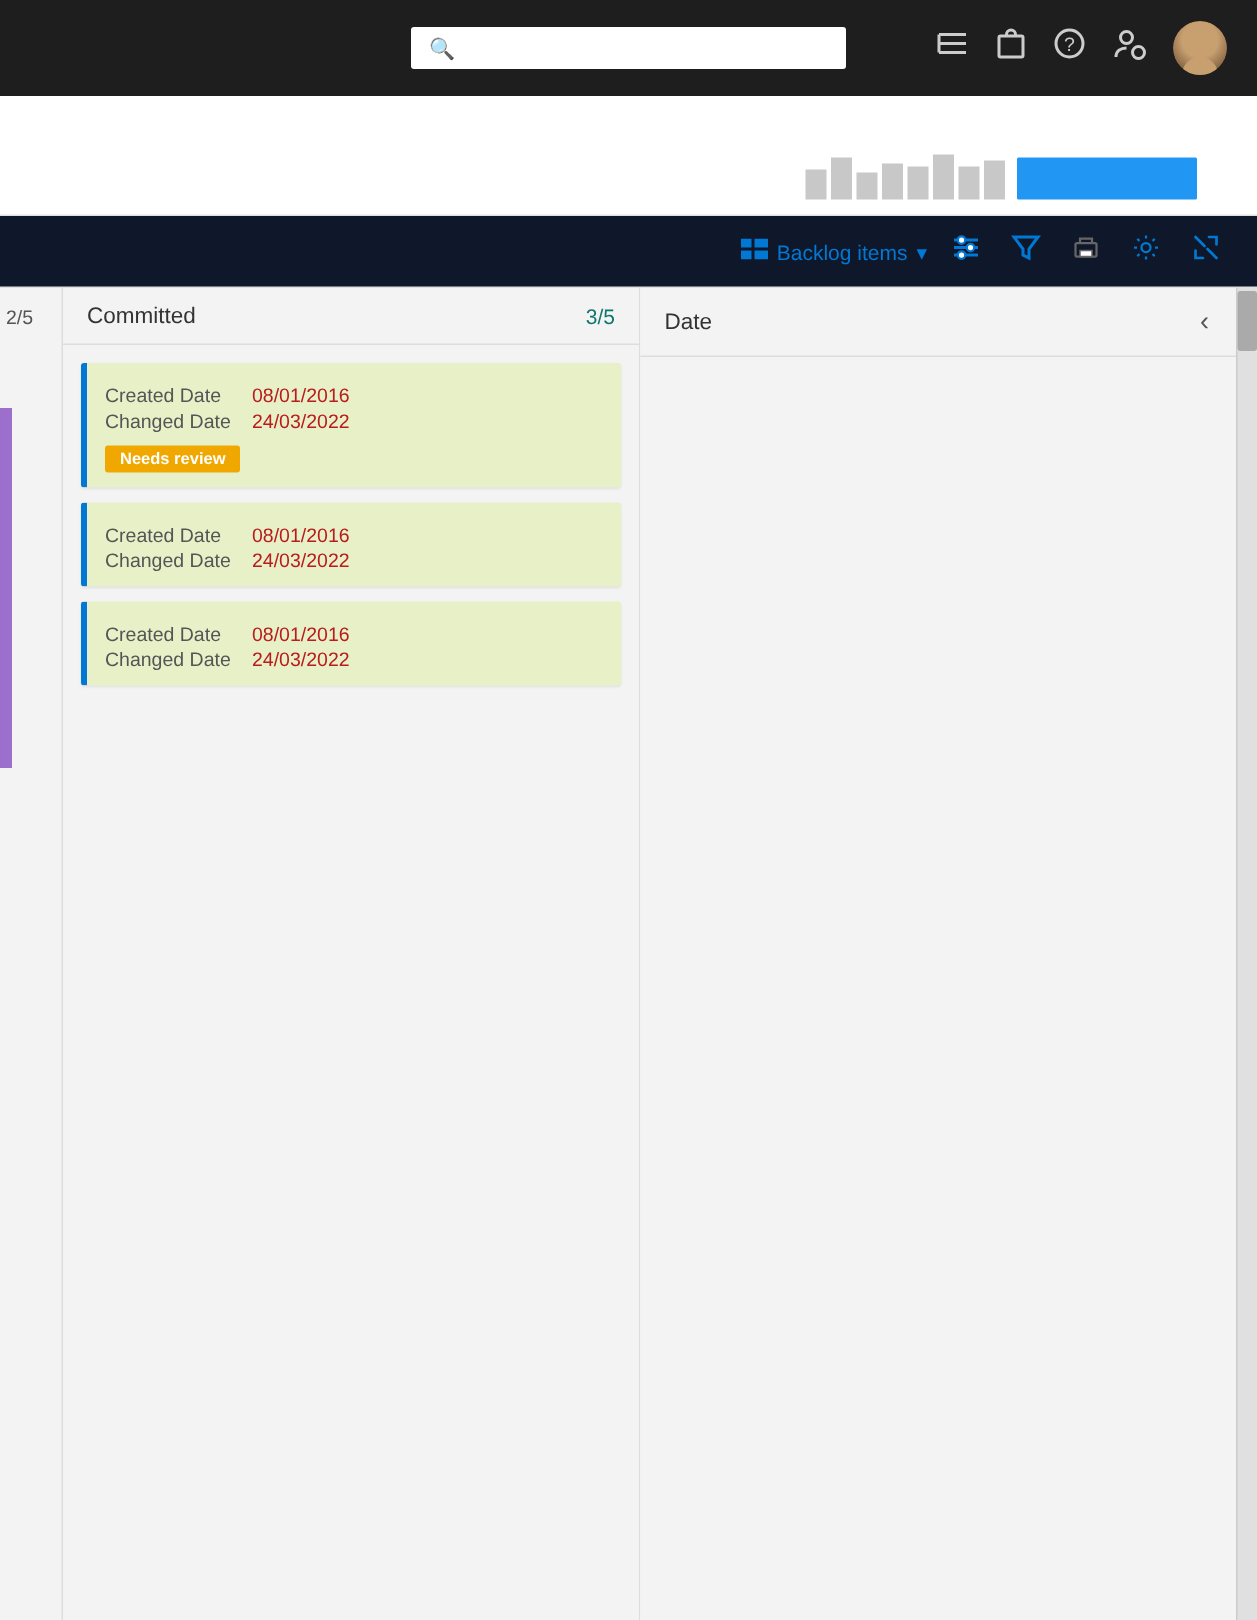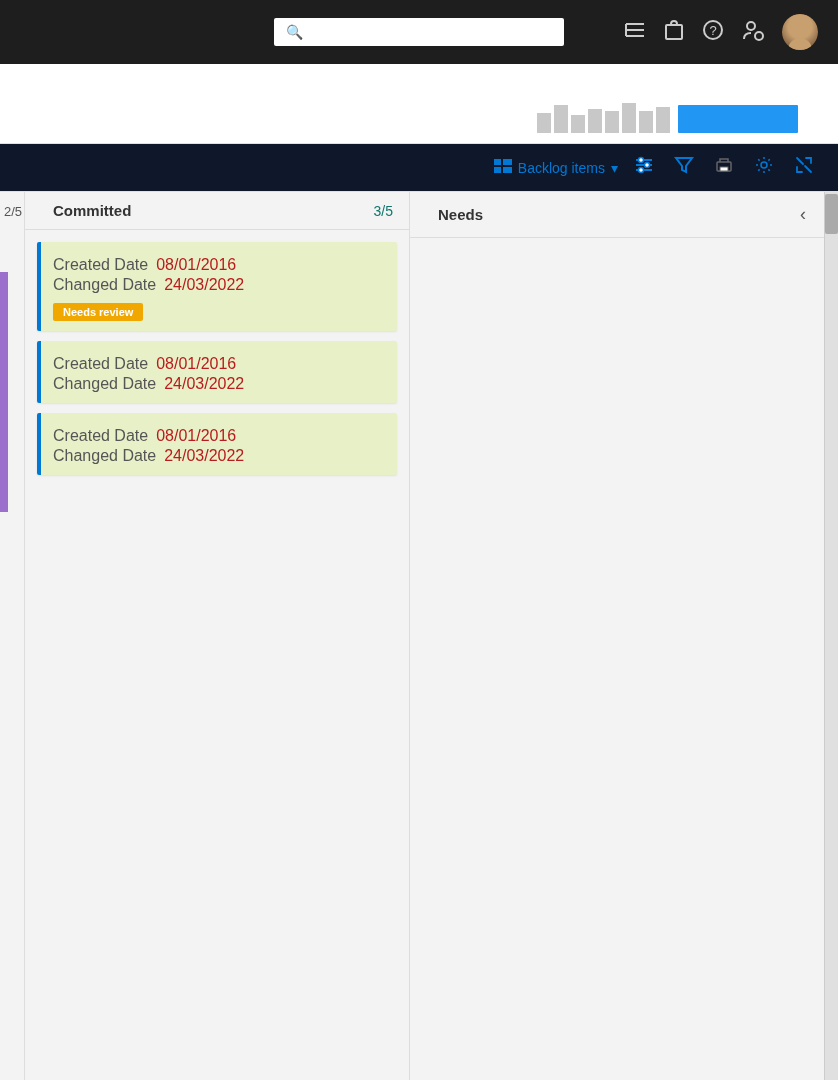--- a/index.html
+++ b/index.html
@@ -165,23 +165,22 @@
     .col-header {
       display: flex;
       align-items: center;
       justify-content: space-between;
       padding: 10px 16px;
       background: #f3f3f3;
       border-bottom: 1px solid #ddd;
     }
     .col-title {
       font-size: 15px;
-      font-weight: 700;
+      font-weight: 400;
       color: #333;
-      margin-left: 12px;
     }
     .col-count {
       font-size: 14px;
       color: #0f766e;
     }
     .col-content {
       flex: 1;
       overflow-y: auto;
       padding: 12px;
       display: flex;
@@ -252,21 +251,21 @@
     .card-meta {
       display: flex;
       flex-direction: column;
       gap: 2px;
       margin-top: 4px;
     }
     .card-meta-row {
       display: flex;
       align-items: center;
       gap: 8px;
-      font-size: 16px;
+      font-size: 13px;
       color: #555;
     }
     .card-meta-label {
       min-width: 90px;
       color: #555;
     }
     .card-meta-value {
       color: #b91c1c;
       text-align: right;
     }
@@ -276,21 +275,21 @@
       color: #fff;
       font-size: 11px;
       font-weight: 700;
       padding: 3px 10px;
       border-radius: 2px;
       margin-top: 9px;
     }
 
     
     .left-side-panel {
-      width: 25px;
+      width: 42px;
       background: #f3f3f3;
       border-right: 1px solid #ddd;
       position: relative;
     }
     .left-side-bar {
       position: absolute;
       top: 80px;
       left: 0;
       width: 8px;
       height: 240px;
@@ -470,21 +469,21 @@
             <span class="card-meta-value">24/03/2022</span>
           </div>
         </div>
       </div>
 
     </div>
   </div>
 
   <div class="col-done">
     <div class="col-done-header">
-      <span class="col-title">Needs</span>
+      <span class="col-title">Date</span>
       <button class="chevron-btn">‹</button>
     </div>
     <div style="flex:1; background:#f3f3f3;"></div>
   </div>
 
   <div class="scrollbar-area">
     <div class="scrollbar-thumb"></div>
   </div>
 </div>
 

